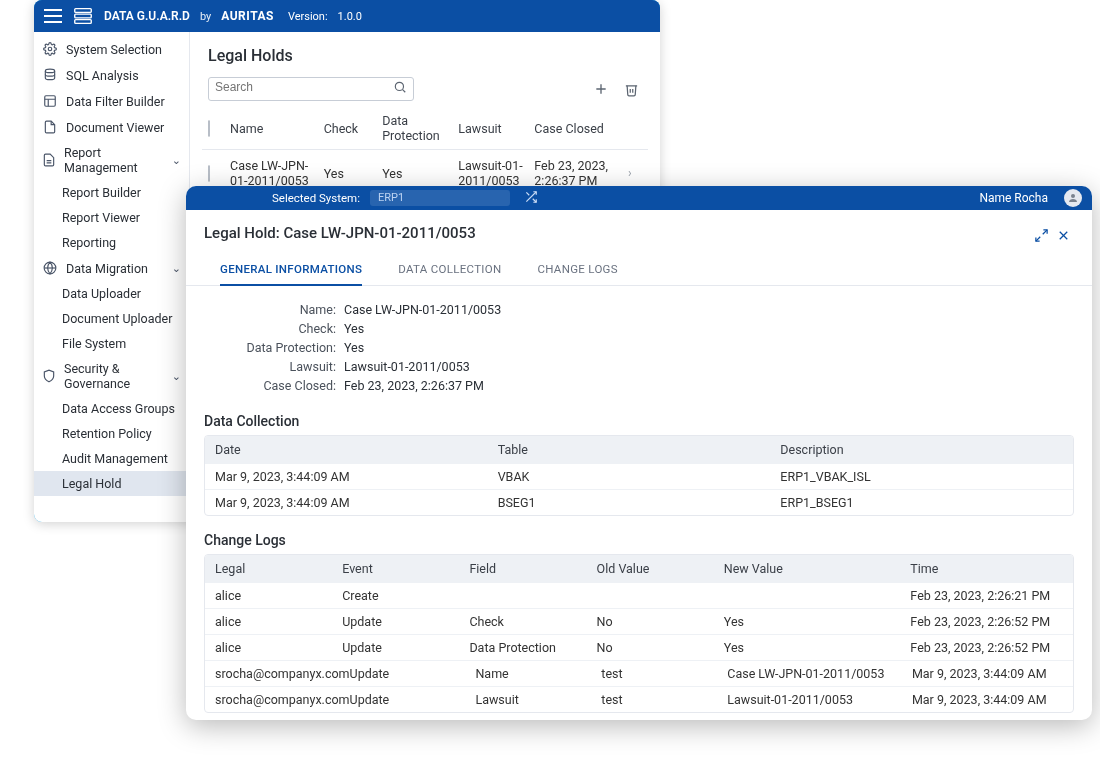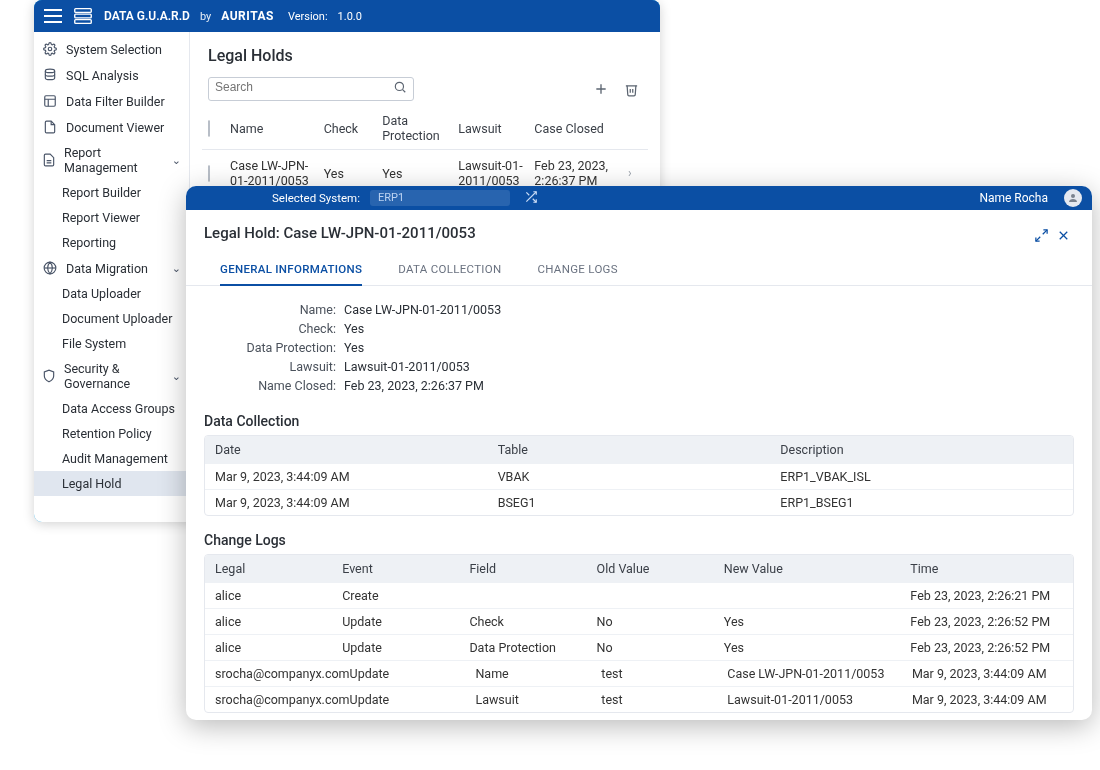--- a/index.html
+++ b/index.html
@@ -311,21 +311,21 @@
       </div>
     <div class="kv-row">
         <span class="k">Data Protection:</span>
         <span class="v">Yes</span>
       </div>
     <div class="kv-row">
         <span class="k">Lawsuit:</span>
         <span class="v">Lawsuit-01-2011/0053</span>
       </div>
     <div class="kv-row">
-        <span class="k">Name Closed:</span>
+        <span class="k">Case Closed:</span>
         <span class="v">Feb 23, 2023, 2:26:37 PM</span>
       </div>
   </div>
 
   <div class="section-h">Data Collection</div>
   <div class="tbl dc">
     <div class="thead">
       <span>Date</span>
       <span>Table</span>
       <span>Description</span>

